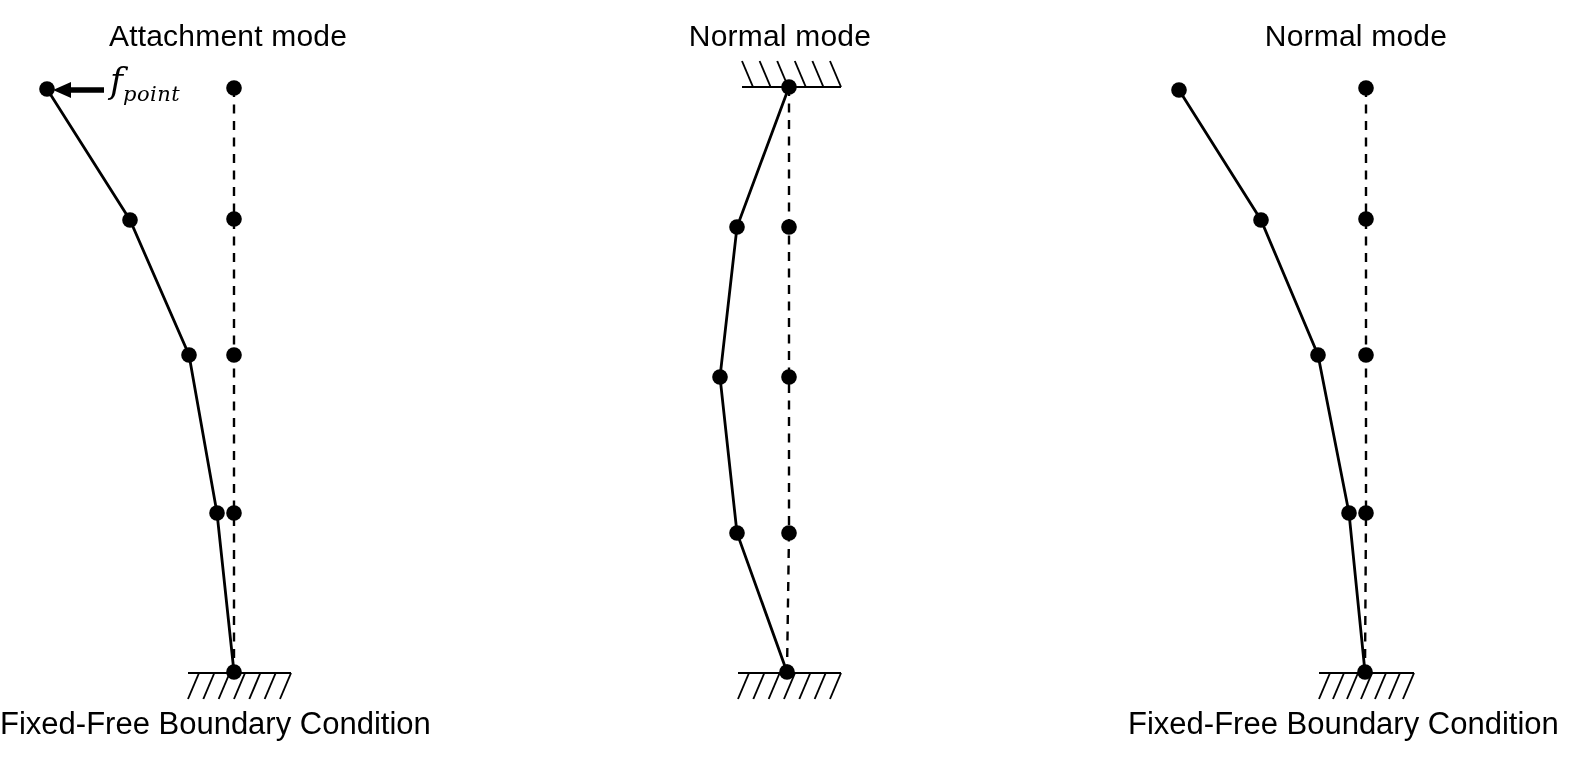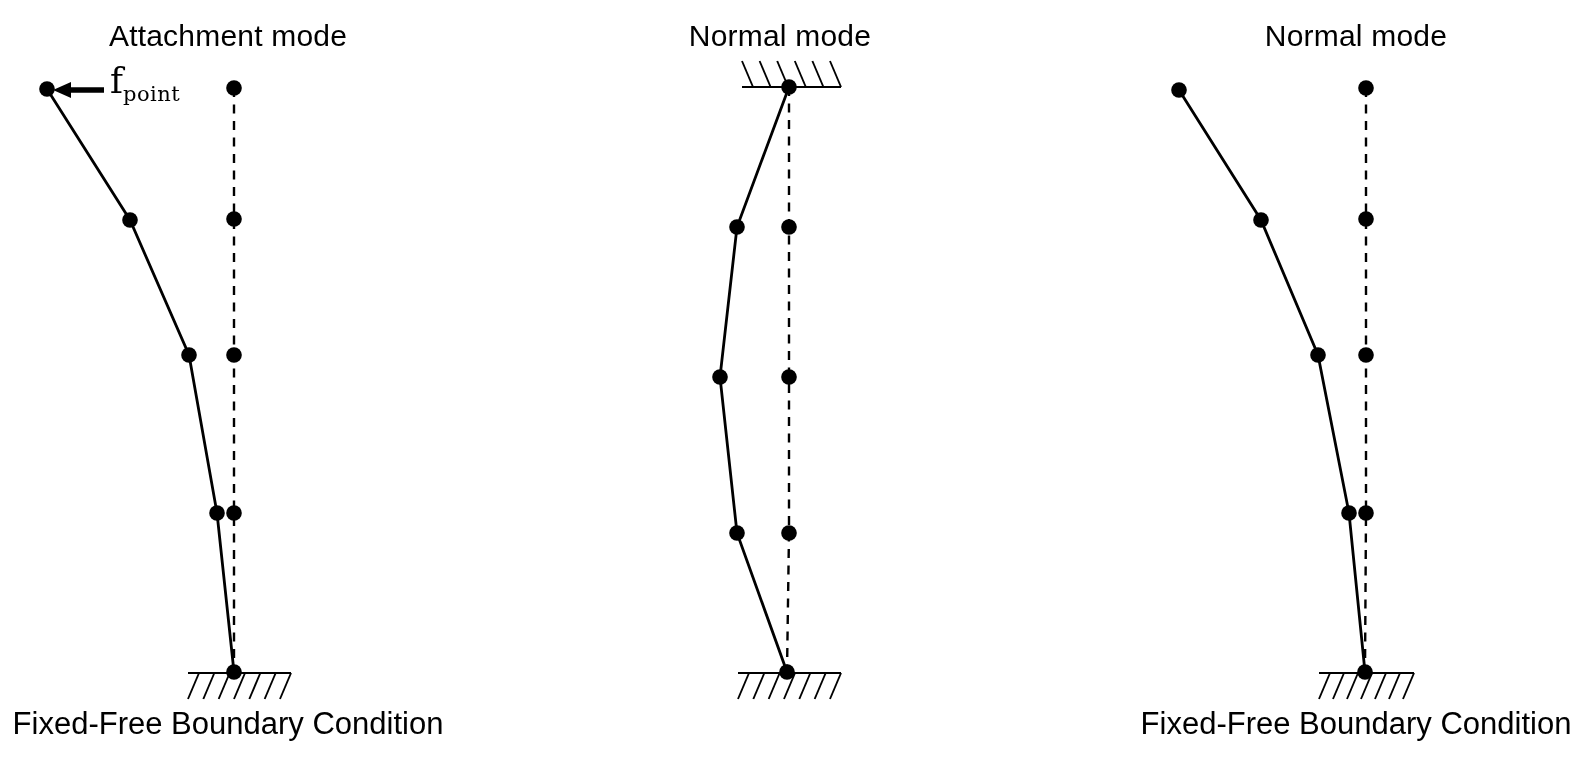--- a/index.html
+++ b/index.html
@@ -42,30 +42,30 @@
     font-size: 30px;
     font-weight: 400;
     letter-spacing: 0.2px;
     white-space: nowrap;
   }
   .panel-caption {
     position: absolute;
     top: 706px;
     left: 0;
     width: 100%;
-    text-align: center;
     font-size: 31px;
     font-weight: 400;
     white-space: nowrap;
   }
   .force-label {
     position: absolute;
     left: 110px;
     top: 64px;
     font-family: "DejaVu Serif", serif;
+    font-style: italic;
     white-space: nowrap;
   }
   .force-label .f-base {
     font-size: 35px;
     line-height: 1;
   }
   .force-label .f-sub {
     font-size: 21px;
     line-height: 1;
     vertical-align: -8px;

